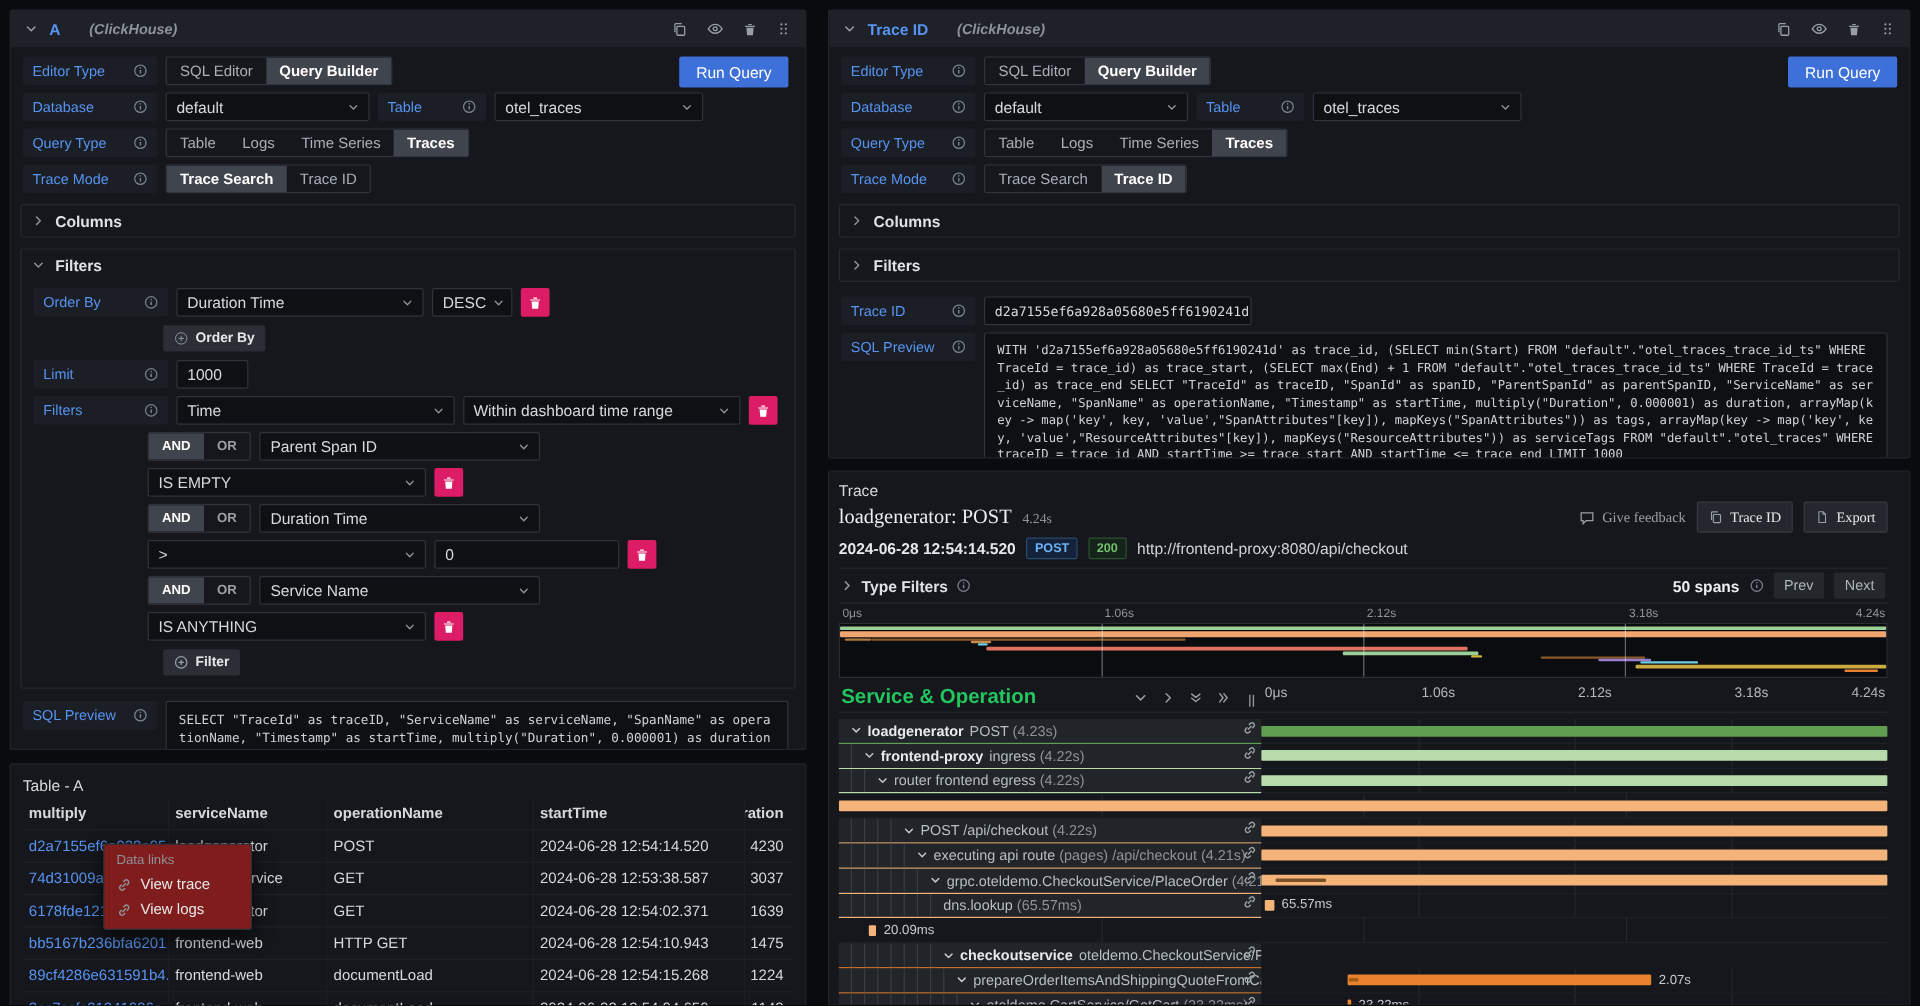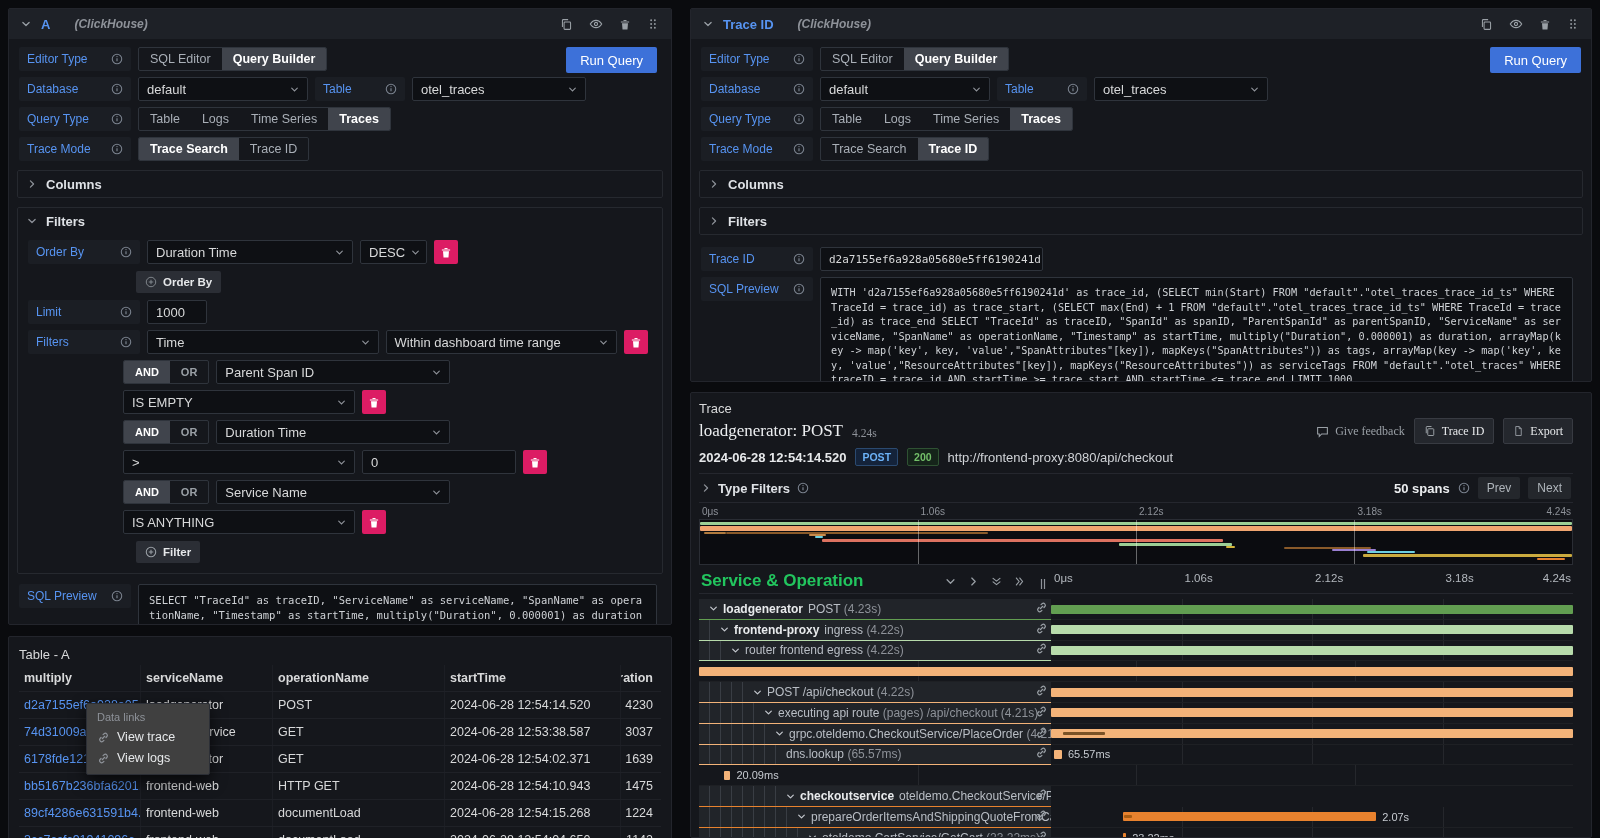--- a/index.html
+++ b/index.html
@@ -42,21 +42,21 @@
   .mono{font-family:"DejaVu Sans Mono",monospace;}
   
   .table-card{margin-top:11px;height:210px;padding:6px 10px;}
   .panel-title{font-size:13px;color:#d8d9da;height:22px;display:flex;align-items:center;}
   .t-row{display:grid;grid-template-columns:122px 132px 172px 176px 1fr;height:26px;align-items:center;border-bottom:1px solid #1f2127;}
   .t-row.head{font-weight:700;}
   .t-cell{padding:0 8px 0 5px;font-size:12.5px;color:#d8d9da;overflow:hidden;white-space:nowrap;height:100%;display:flex;align-items:center;box-sizing:border-box;}
   .t-row .t-cell:not(:last-child){border-right:1px solid #1c1e24;}
   .t-cell.link{color:#5794f2;}
   .t-cell.num{justify-content:flex-end;padding-right:8px;}
-  .tooltip{position:absolute;left:86px;top:703px;width:102px;background:#404040;border:1px solid #2c2f36;border-radius:2px;box-shadow:0 6px 16px rgba(0,0,0,.65);padding:7px 10px 9px;z-index:50;}
+  .tooltip{position:absolute;left:86px;top:703px;width:102px;background:#7f1d1d;border:1px solid #2c2f36;border-radius:2px;box-shadow:0 6px 16px rgba(0,0,0,.65);padding:7px 10px 9px;z-index:50;}
   .tooltip .tt-title{font-size:11px;color:#8e9299;margin-bottom:4px;}
   .tt-item{display:flex;align-items:center;gap:7px;font-size:12.5px;color:#e6e8ea;margin-top:7px;white-space:nowrap;}
   
   .trace-card{margin-top:10px;height:446px;padding:6px 18px 0 8px;position:relative;}
   .tc-title{font-size:13px;color:#d8d9da;height:18px;display:flex;align-items:center;}
   .tc-big{display:flex;align-items:center;height:28px;font-family:Liberation Serif, serif;}
   .tc-big .name{font-size:17px;font-weight:500;color:#eceef0;}
   .tc-big .dur{font-size:11.5px;color:#8e9299;margin-left:9px;margin-top:3px;}
   .t-actions{margin-left:auto;display:flex;align-items:center;gap:9px;}
   .feedback{display:flex;gap:6px;color:#9aa0a6;font-size:12px;}

